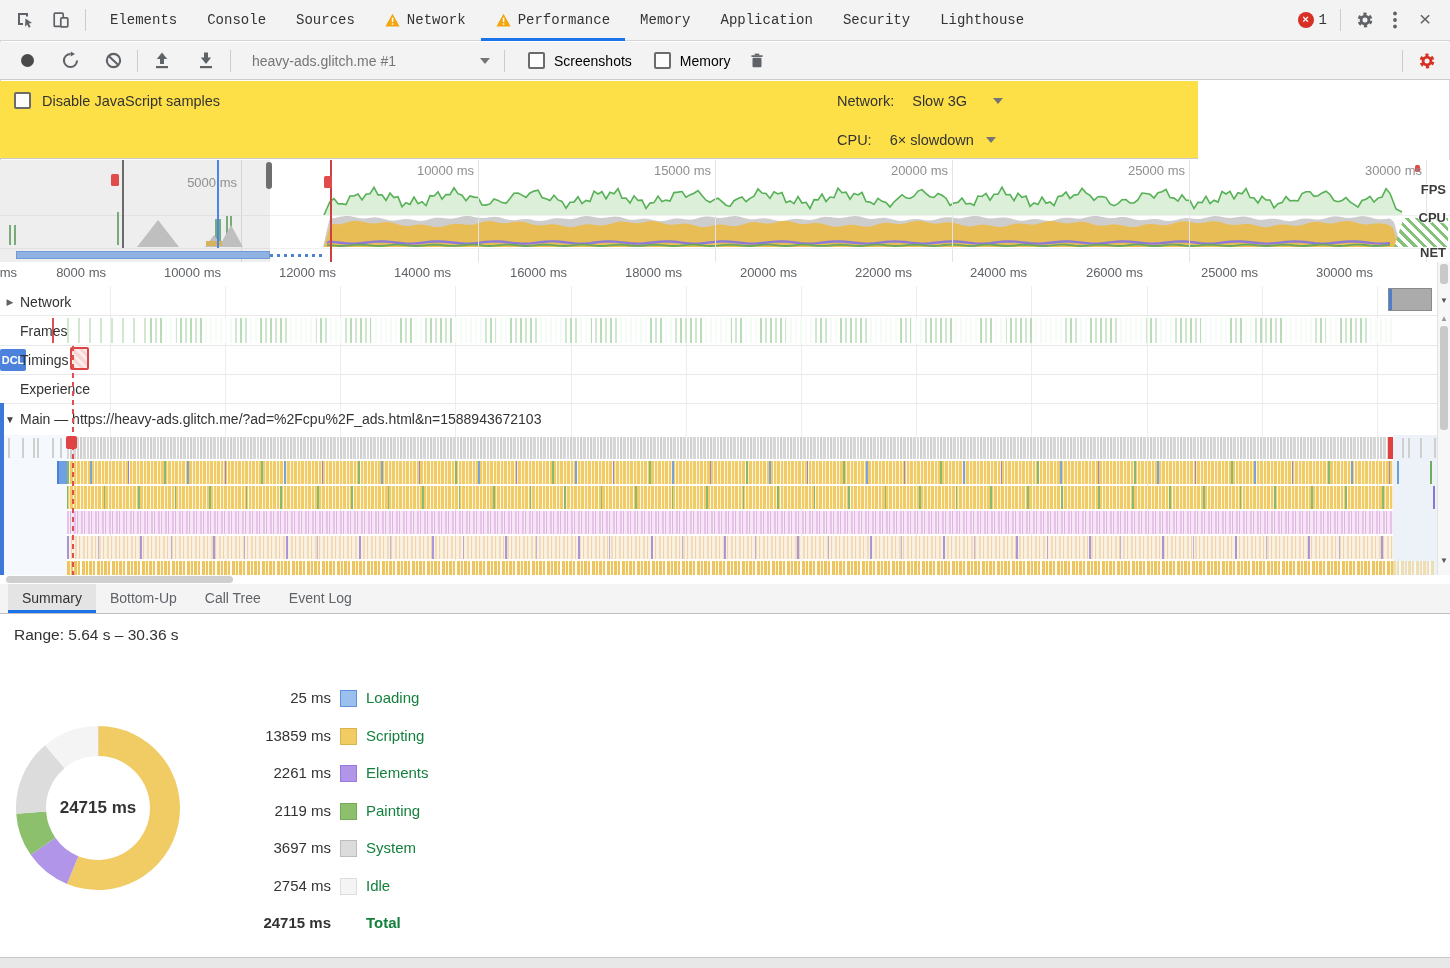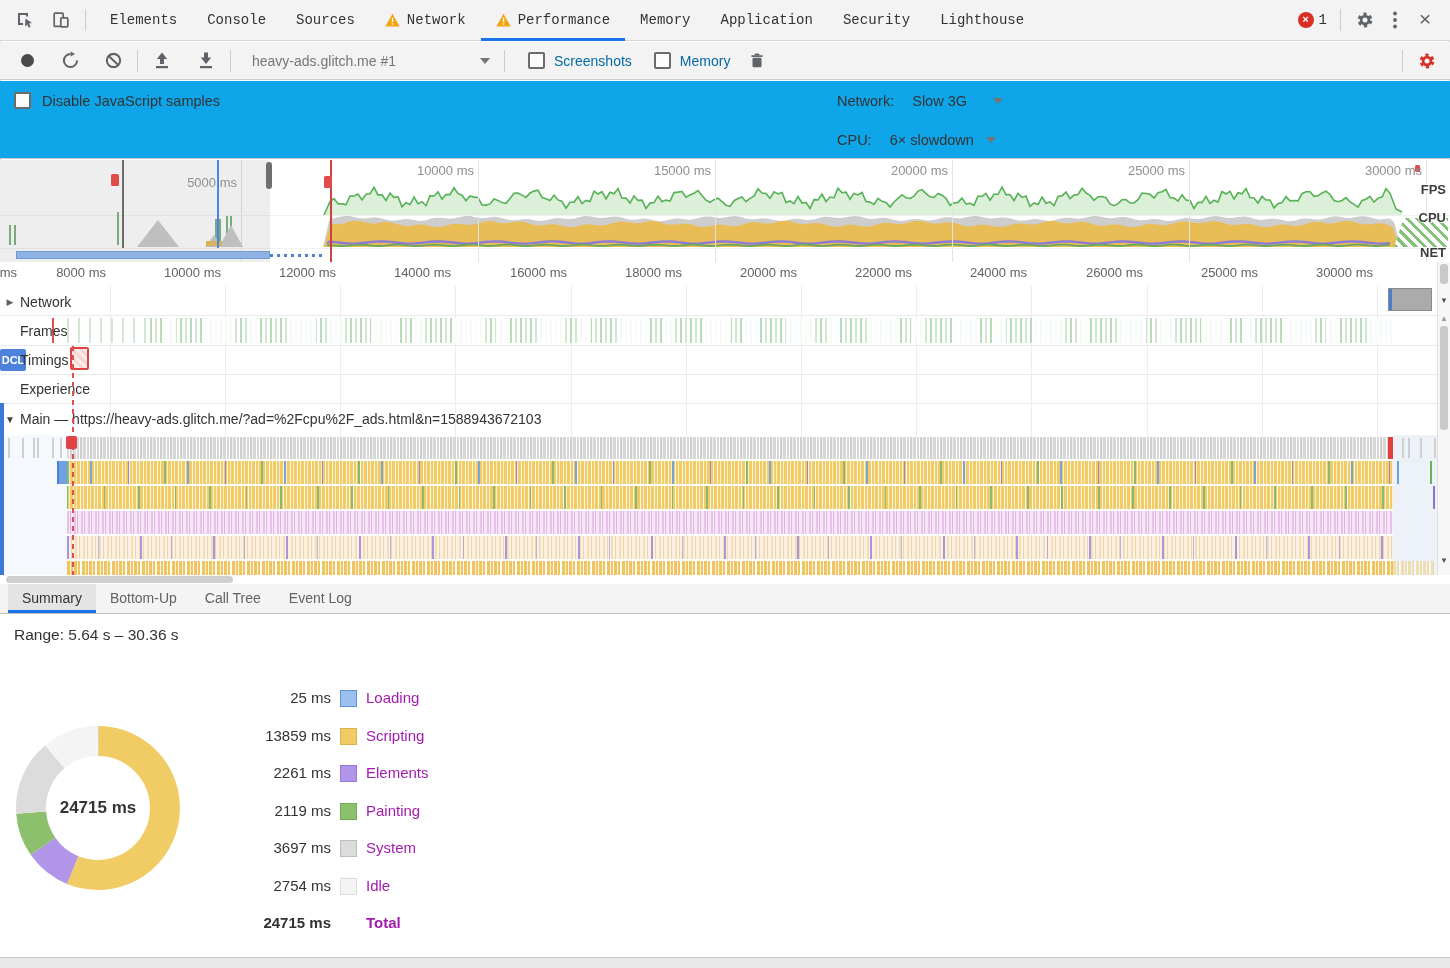--- a/index.html
+++ b/index.html
@@ -22,23 +22,23 @@
   .close-x{font-size:21px;color:#5f6368;line-height:1;}
   
   .ptoolbar{position:absolute;top:42px;left:0;width:1450px;height:38px;background:#f3f3f3;
             border-bottom:1px solid #ccc;display:flex;align-items:center;box-sizing:border-box;}
   .record-dot{width:13px;height:13px;border-radius:50%;background:#4a4a4a;}
   .profile-select{display:flex;align-items:center;margin-left:12px;width:238px;justify-content:space-between;}
   .profile-label{font-size:14px;color:#757575;}
   .caret{width:0;height:0;border-left:5px solid transparent;border-right:5px solid transparent;
          border-top:6px solid #757575;}
   .chk{width:13px;height:13px;border:2px solid #6b6b6b;border-radius:2px;background:#fcfcfc;flex:0 0 auto;}
-  .chk-group{display:flex;align-items:center;gap:9px;margin-left:14px;font-size:14px;color:#0369a1;}
+  .chk-group{display:flex;align-items:center;gap:9px;margin-left:14px;font-size:14px;color:#000000;}
   
-  .options{position:absolute;top:81px;left:0;width:1450px;height:78px;background:#0ea5e9;
+  .options{position:absolute;top:81px;left:0;width:1198px;height:78px;background:#fde047;
            border-bottom:1px solid #c9c9c9;box-sizing:border-box;}
   .opt-row{position:absolute;left:14px;height:39px;display:flex;align-items:center;gap:11px;
            font-size:14.5px;color:#333;}
   .opt-right{position:absolute;left:837px;height:39px;display:flex;align-items:center;gap:18px;
              font-size:14.5px;color:#333;}
   
   .overview{position:absolute;top:160px;left:0;width:1450px;height:102px;background:#fff;
             border-bottom:1px solid #c9c9c9;overflow:hidden;box-sizing:content-box;}
   .vgrid{position:absolute;width:1px;background:#e3e3e3;}
   #ovw-grid .vgrid{top:0;height:102px;}
@@ -119,21 +119,21 @@
   .dtab{padding:0 14px;line-height:29px;font-size:14px;color:#5f6368;position:relative;flex:0 0 auto;}
   .dtab.active{background:#e4e4e4;color:#333;}
   .dtab.active::after{content:'';position:absolute;left:0;right:0;bottom:0;height:3px;background:#1a73e8;}
   .details{position:absolute;top:614px;left:0;width:1450px;height:343px;background:#fff;}
   .range-text{position:absolute;left:14px;top:12px;font-size:15.5px;color:#333;}
   #donut-svg{position:absolute;left:14px;top:110px;}
   .donut-center{position:absolute;left:48px;top:184px;width:100px;text-align:center;
                 font-size:17px;font-weight:bold;color:#333;}
   .sum-value{position:absolute;left:181px;width:150px;text-align:right;font-size:15px;color:#333;}
   .sum-swatch{position:absolute;left:340px;width:15px;height:15px;border:1px solid #999;box-sizing:content-box;}
-  .sum-label{position:absolute;left:366px;font-size:15px;color:#a21caf;}
+  .sum-label{position:absolute;left:366px;font-size:15px;color:#15803d;}
   .bold{font-weight:bold;}
   .bottom-strip{position:absolute;top:957px;left:0;width:1450px;height:11px;background:#e8e8e8;
                 border-top:1px solid #c6c6c6;box-sizing:border-box;}
   svg{display:block;}
 </style>
 </head>
 <body>
 
 <div id="app">
 

